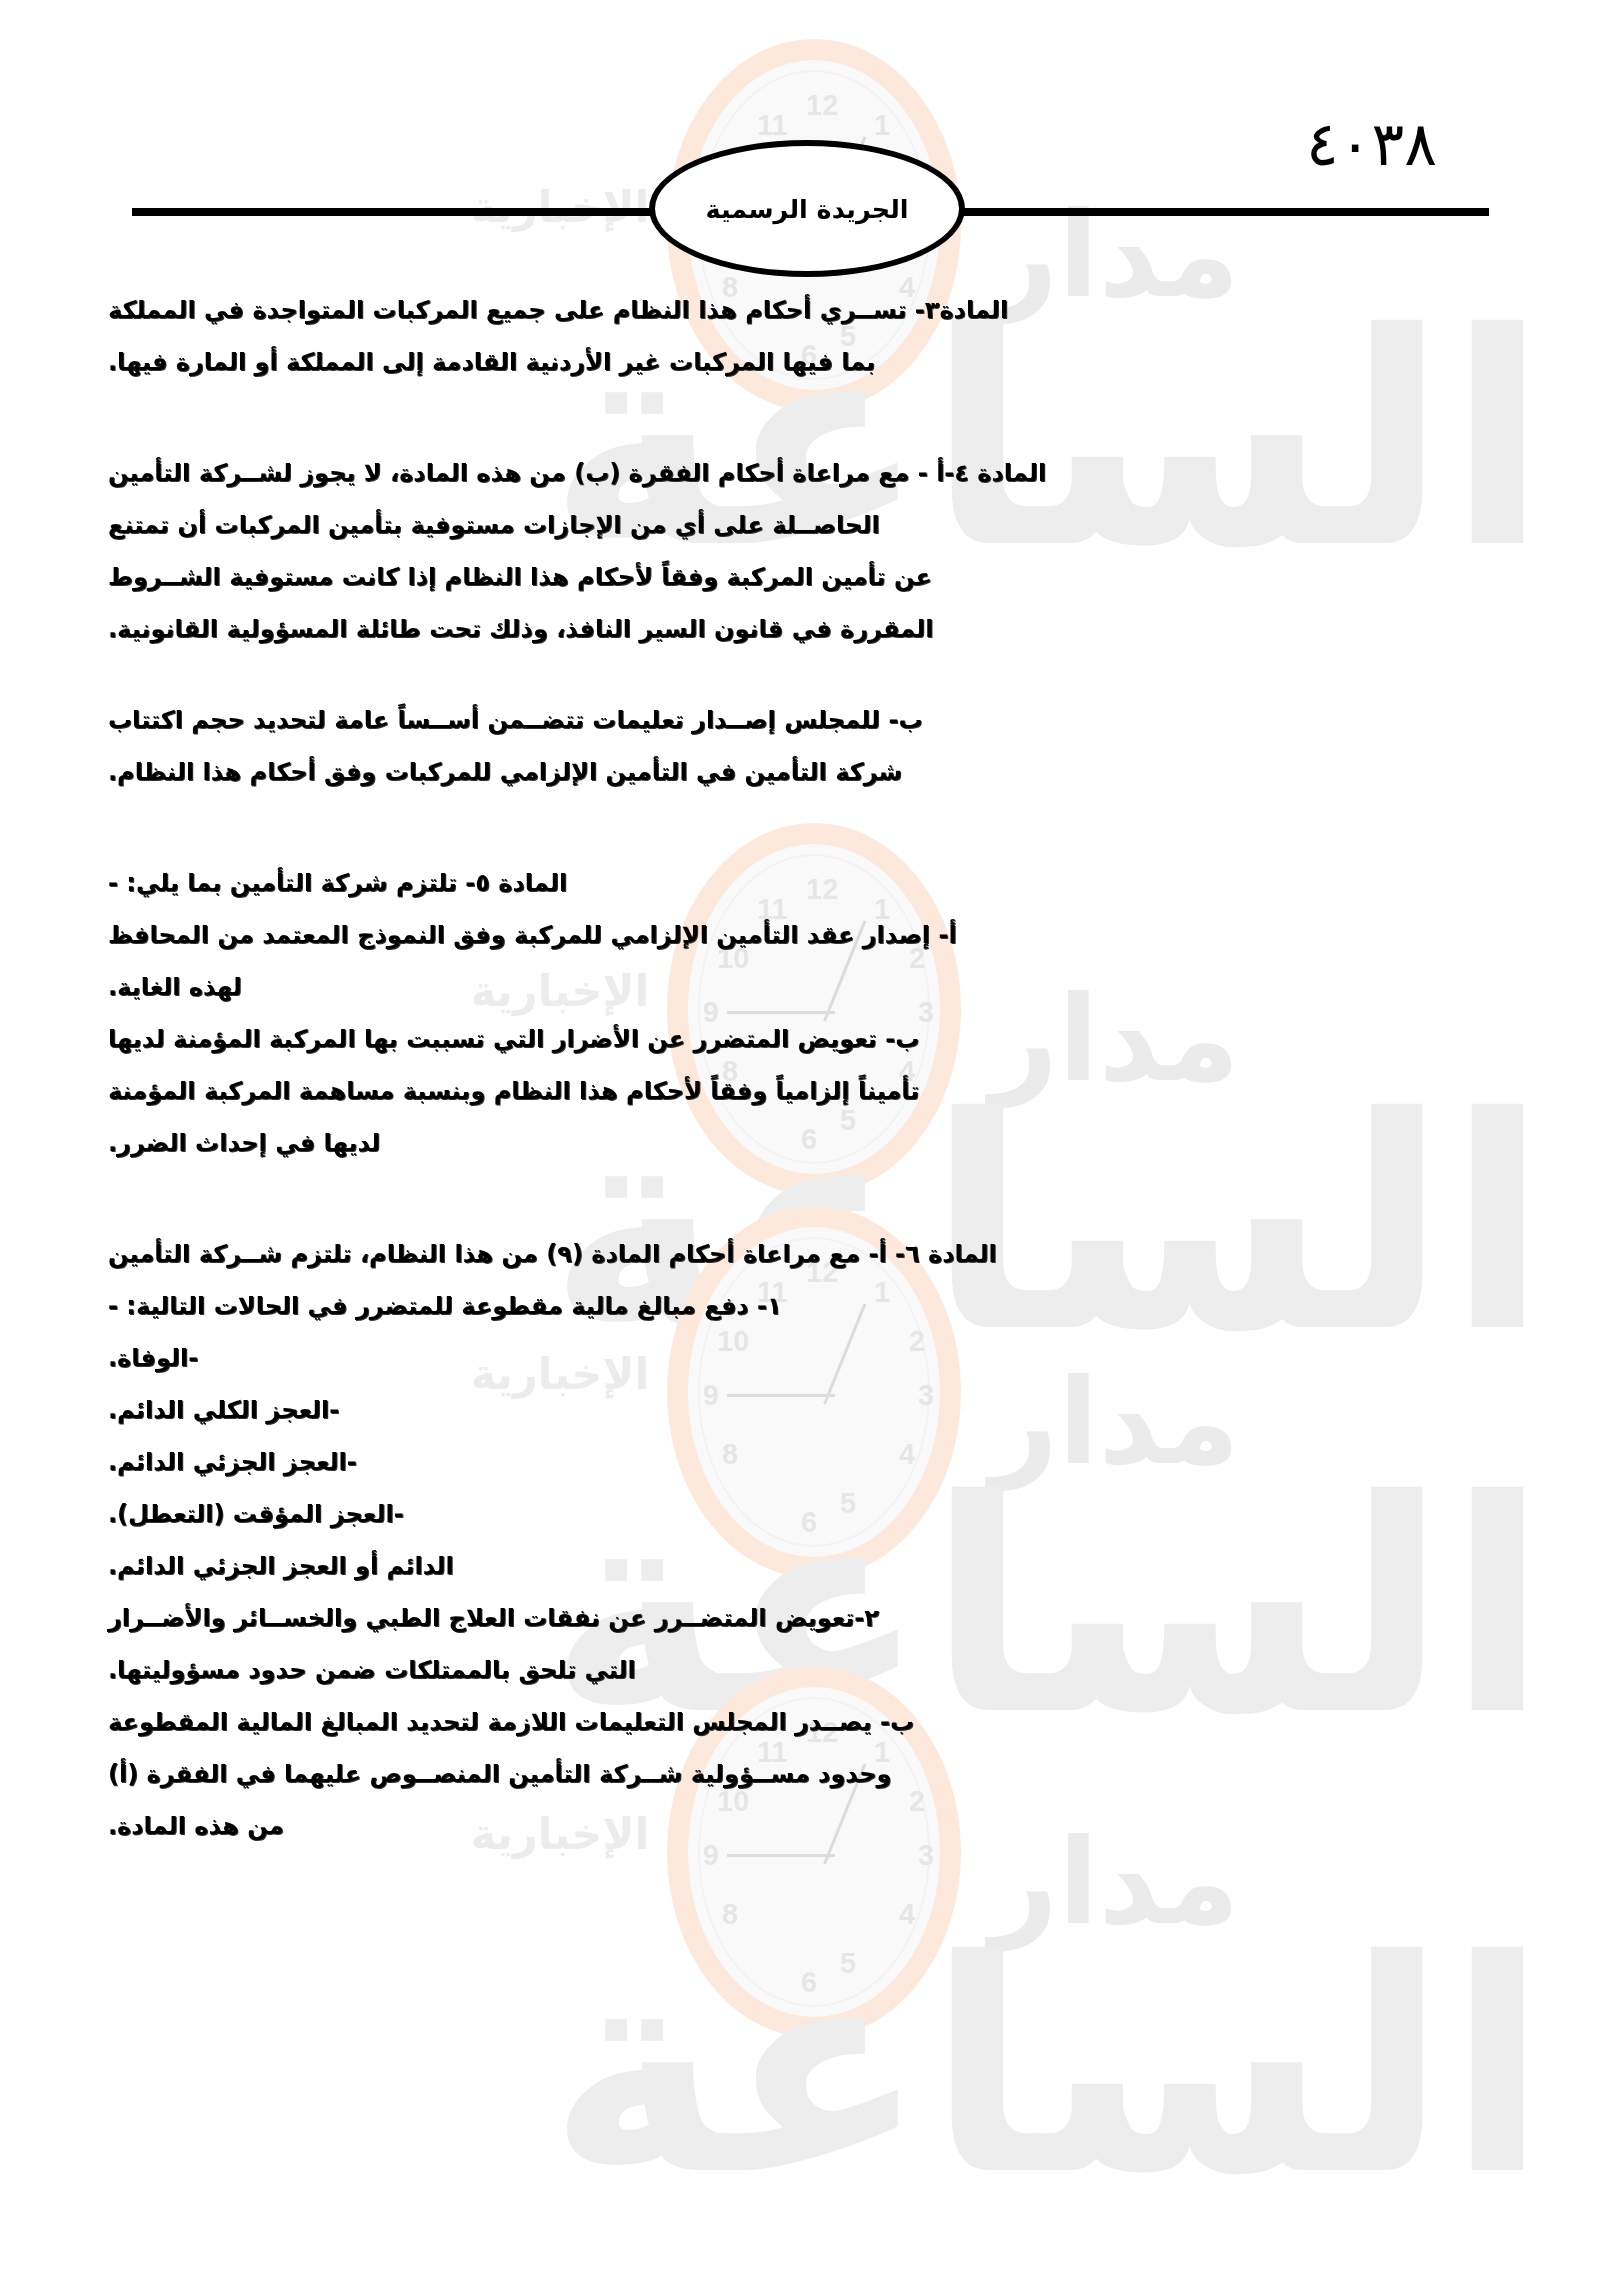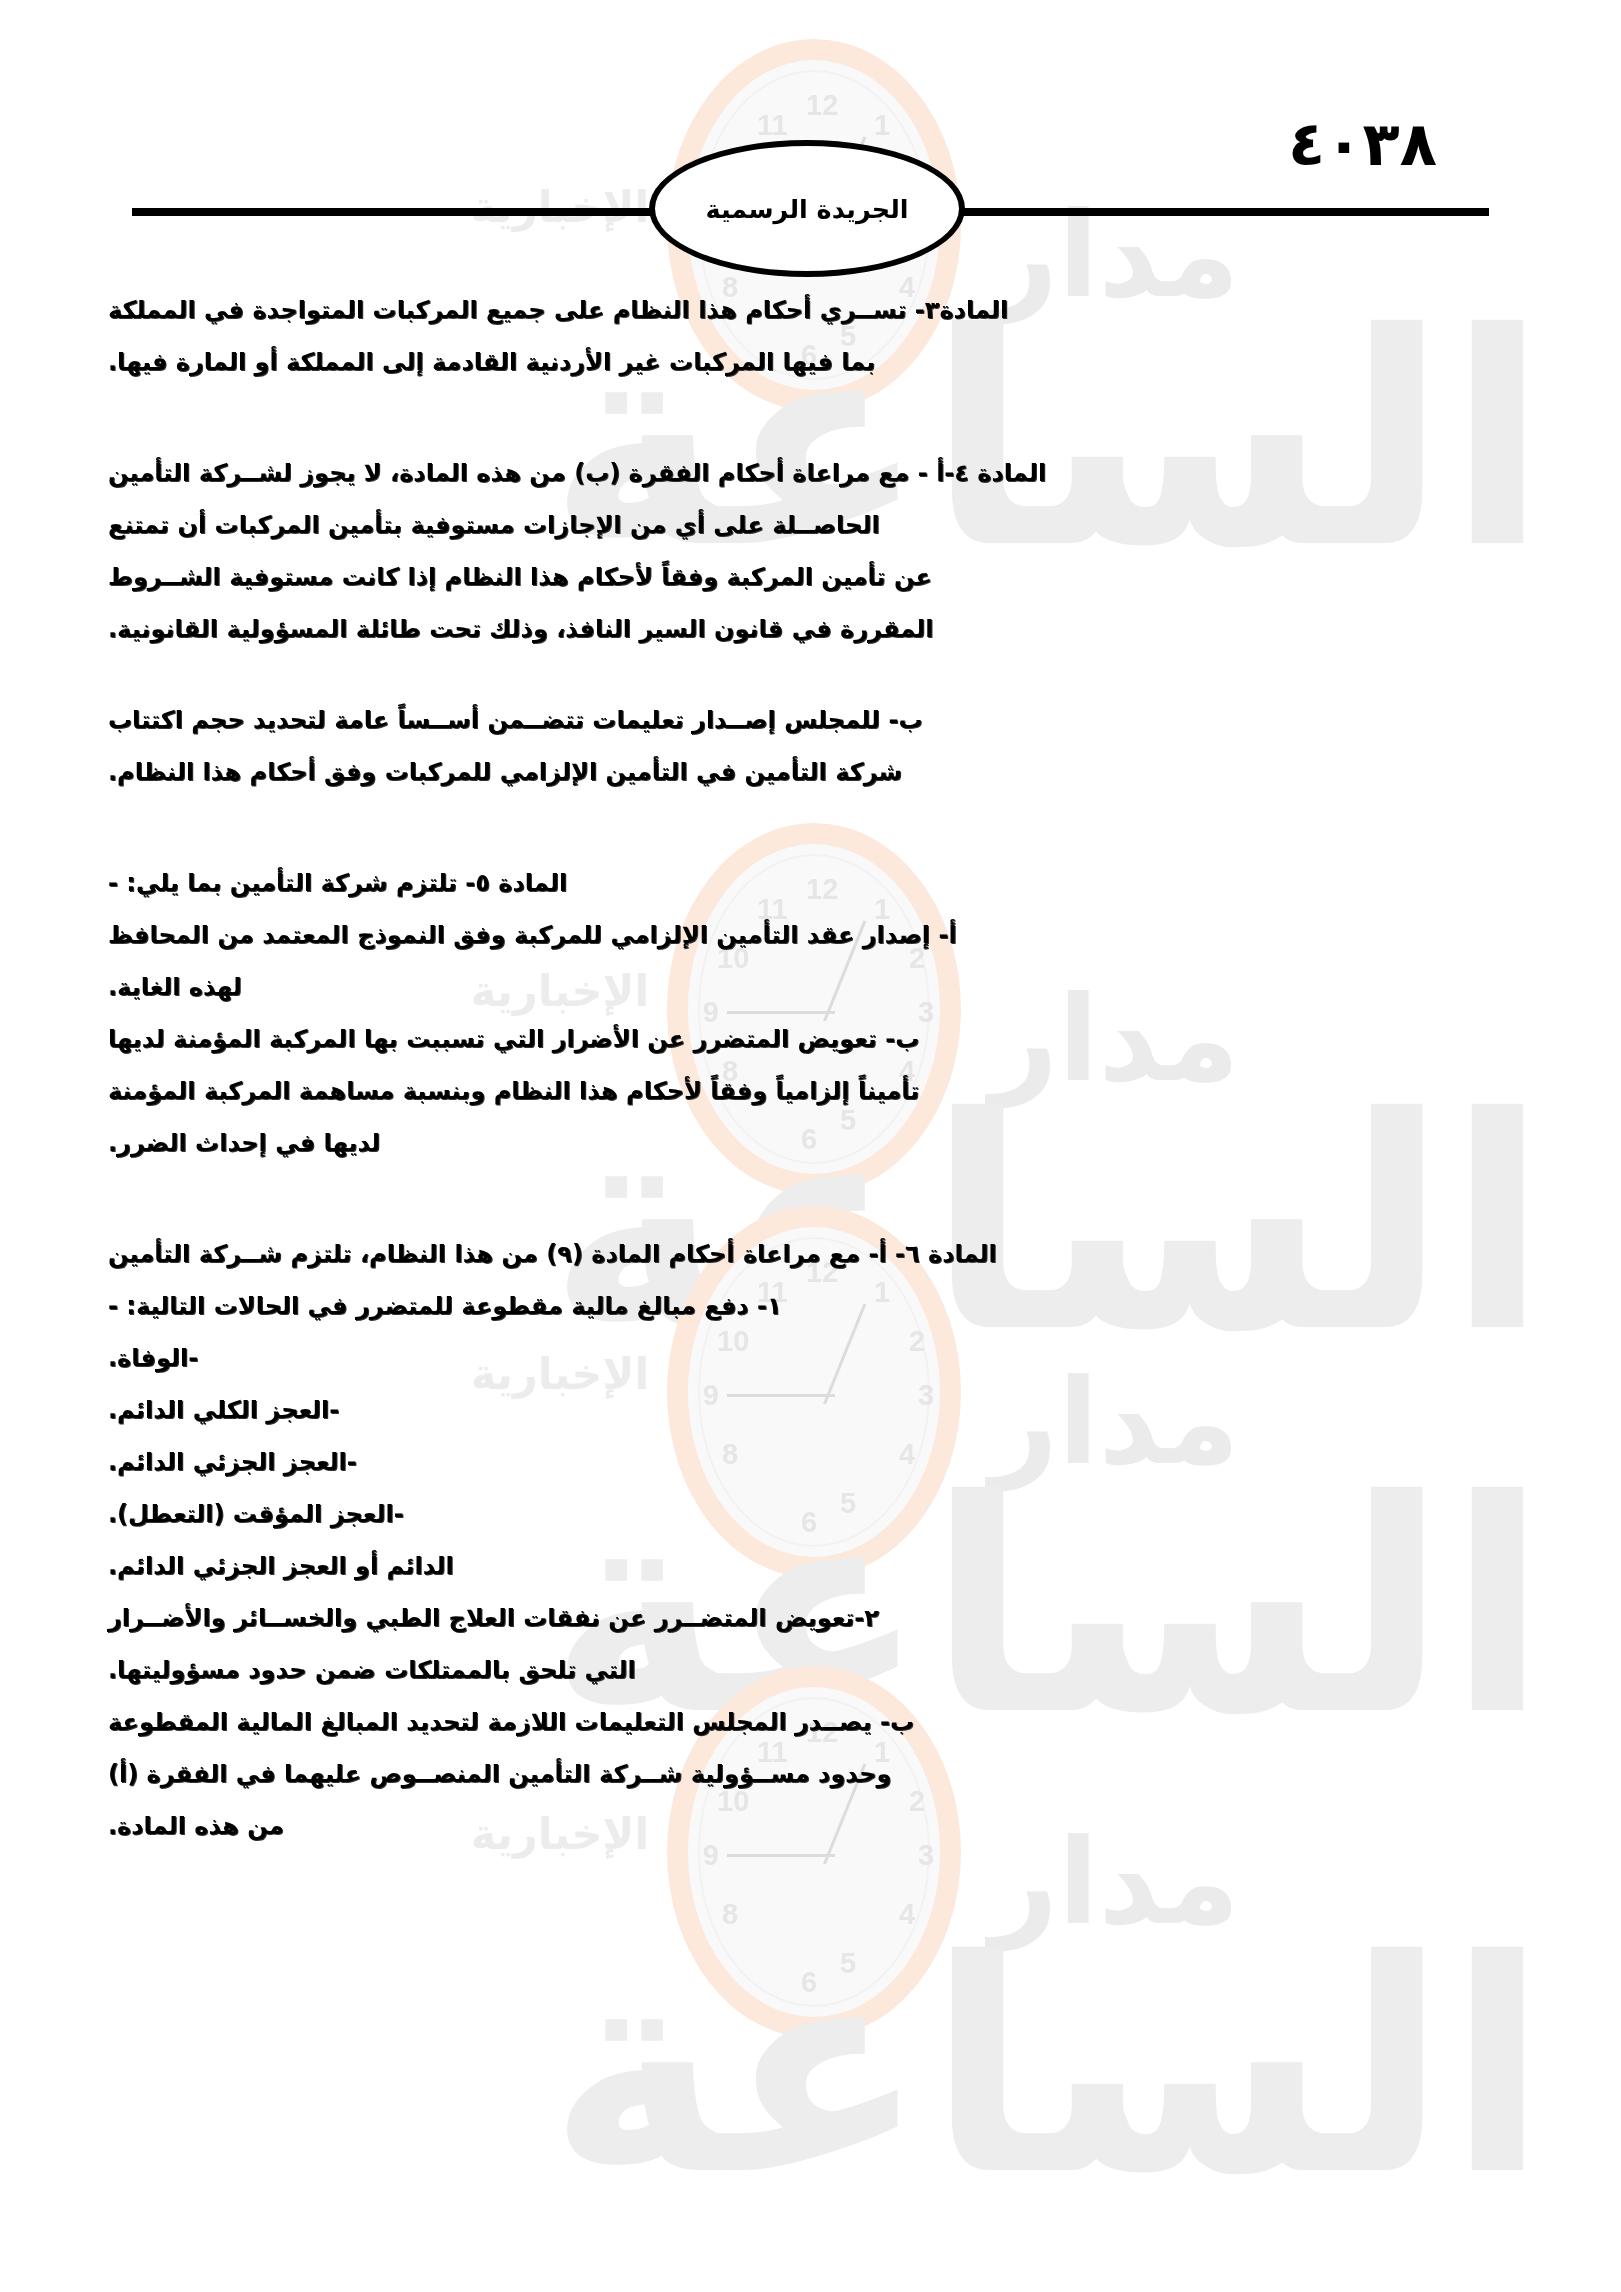--- a/index.html
+++ b/index.html
@@ -97,21 +97,21 @@
       letter-spacing: 3.9px;
       margin-left: 48px;
     }
 
     
     .page-number {
       position: absolute;
       right: 184px;
       top: 108px;
       font-family: "DejaVu Sans", sans-serif;
-      font-weight: bold;
+      font-weight: normal;
       font-size: 61px;
       letter-spacing: 5.9px;
       z-index: 2;
       direction: rtl;
     }
     .header-rule {
       position: absolute;
       left: 132px;
       right: 132px;
       top: 208px;

